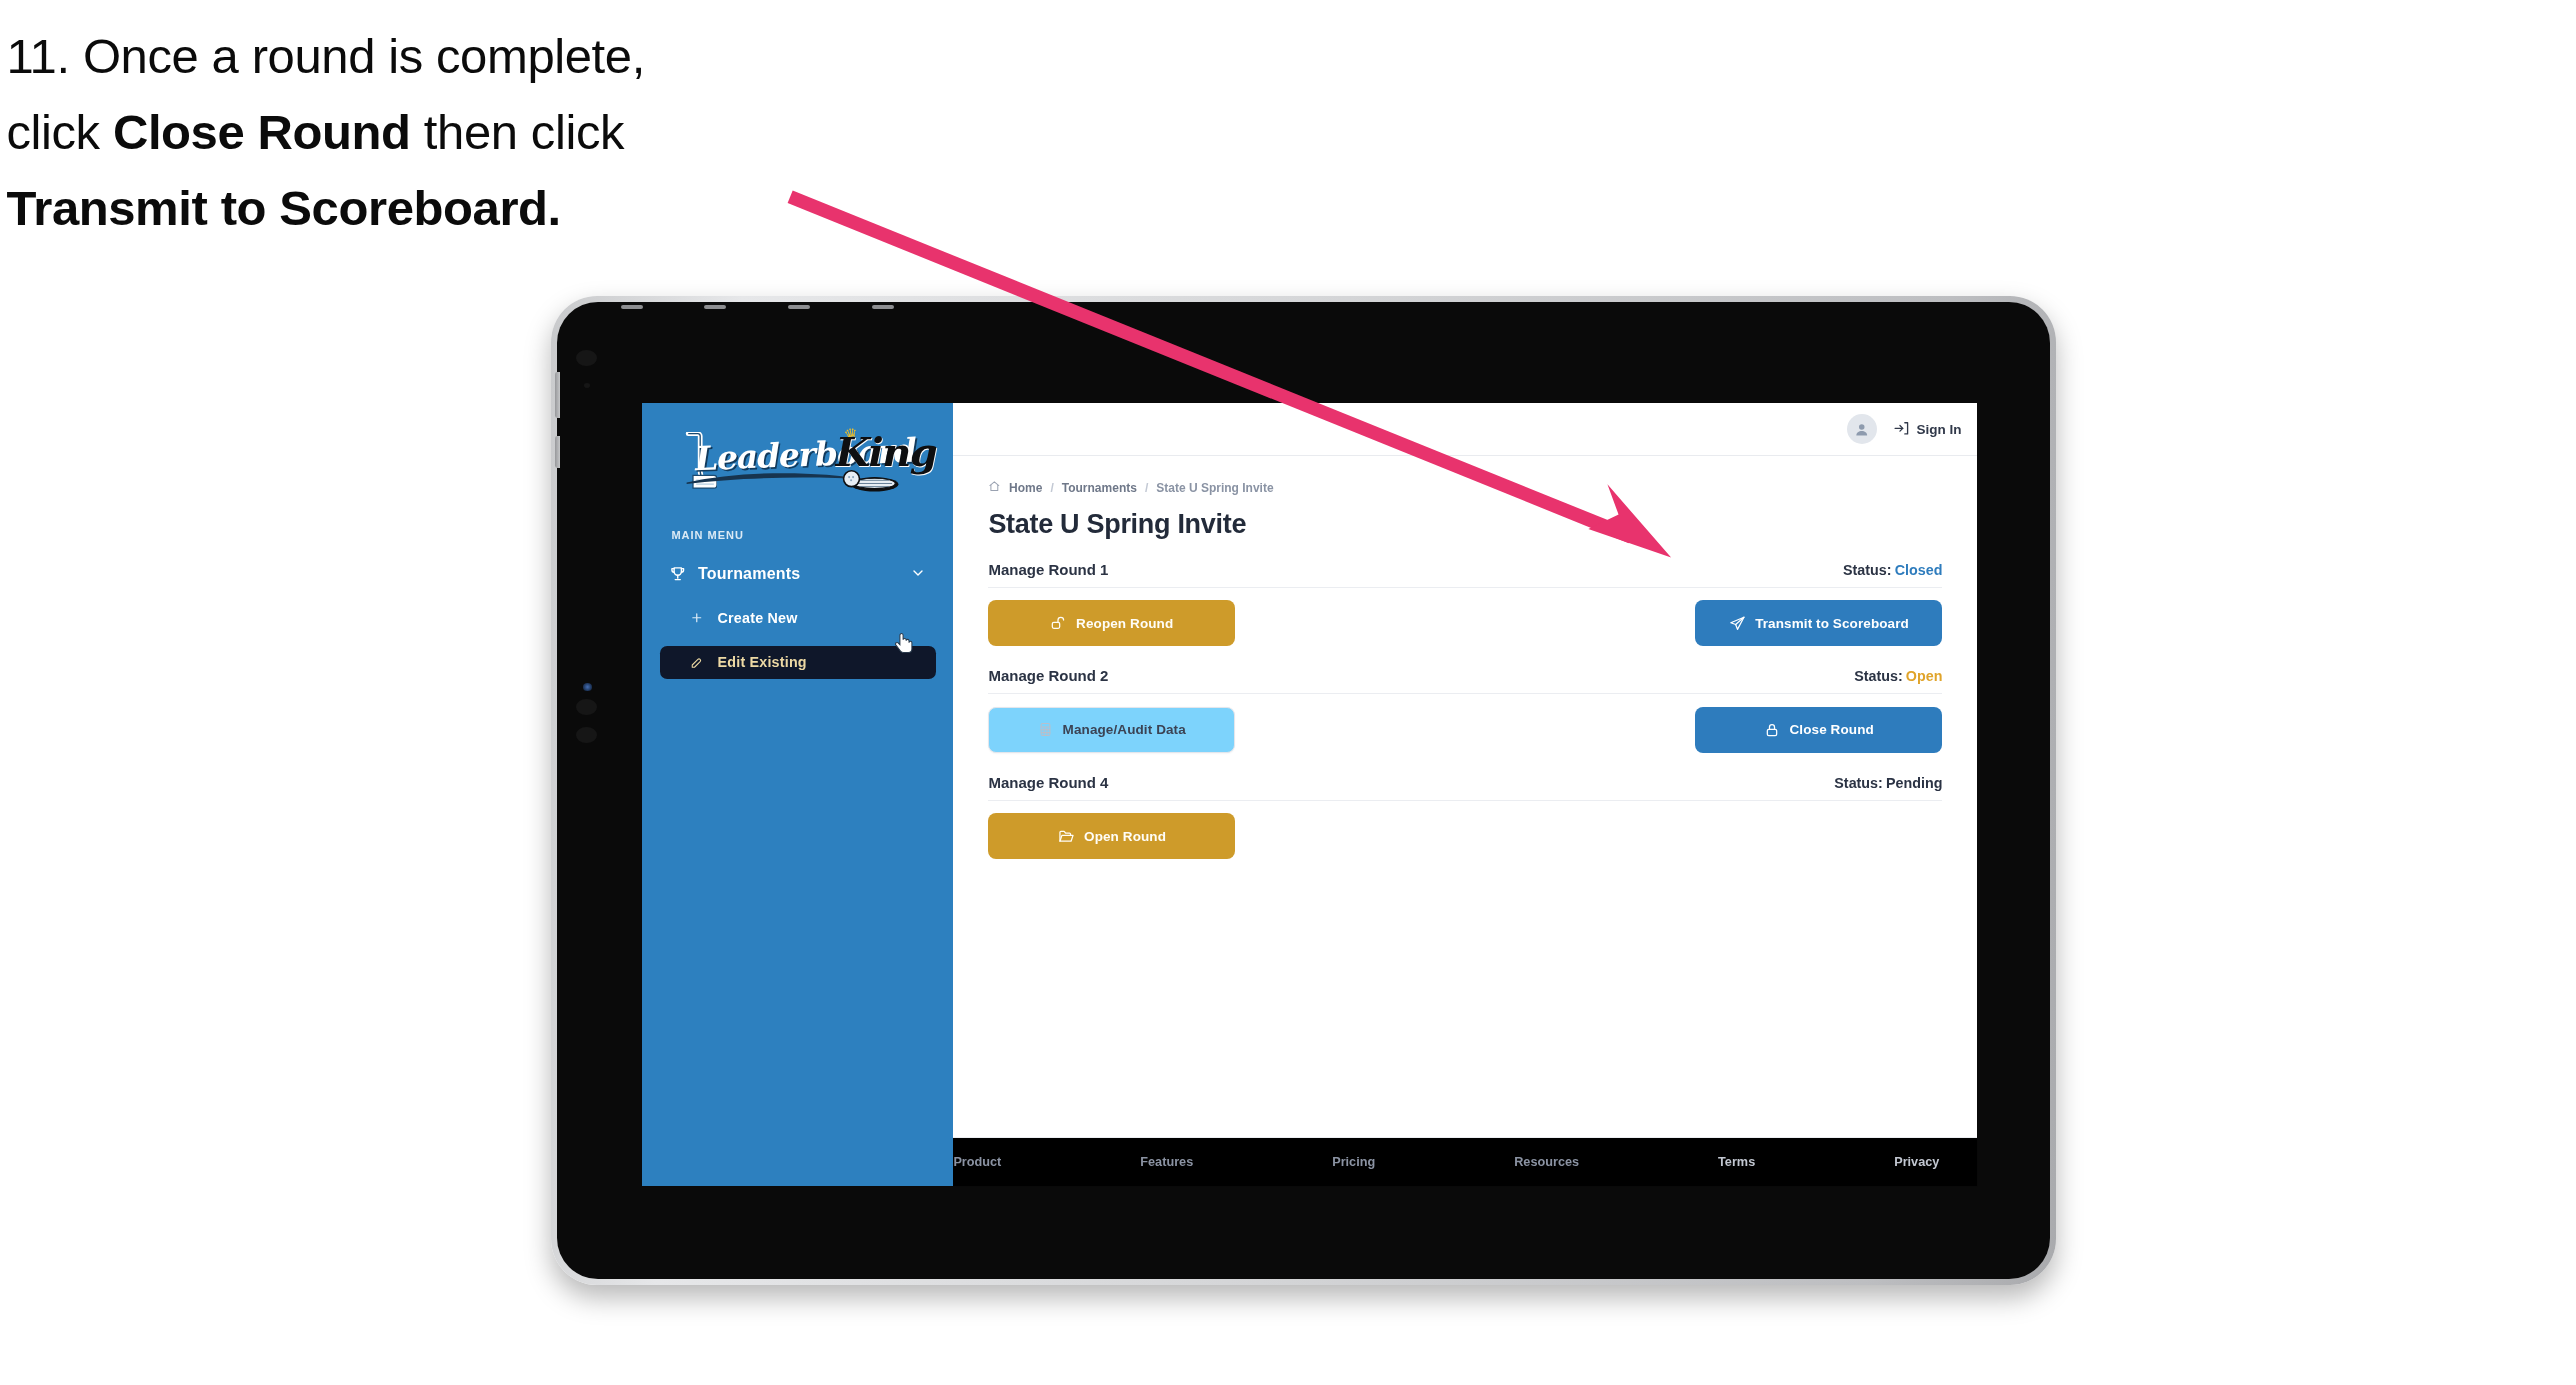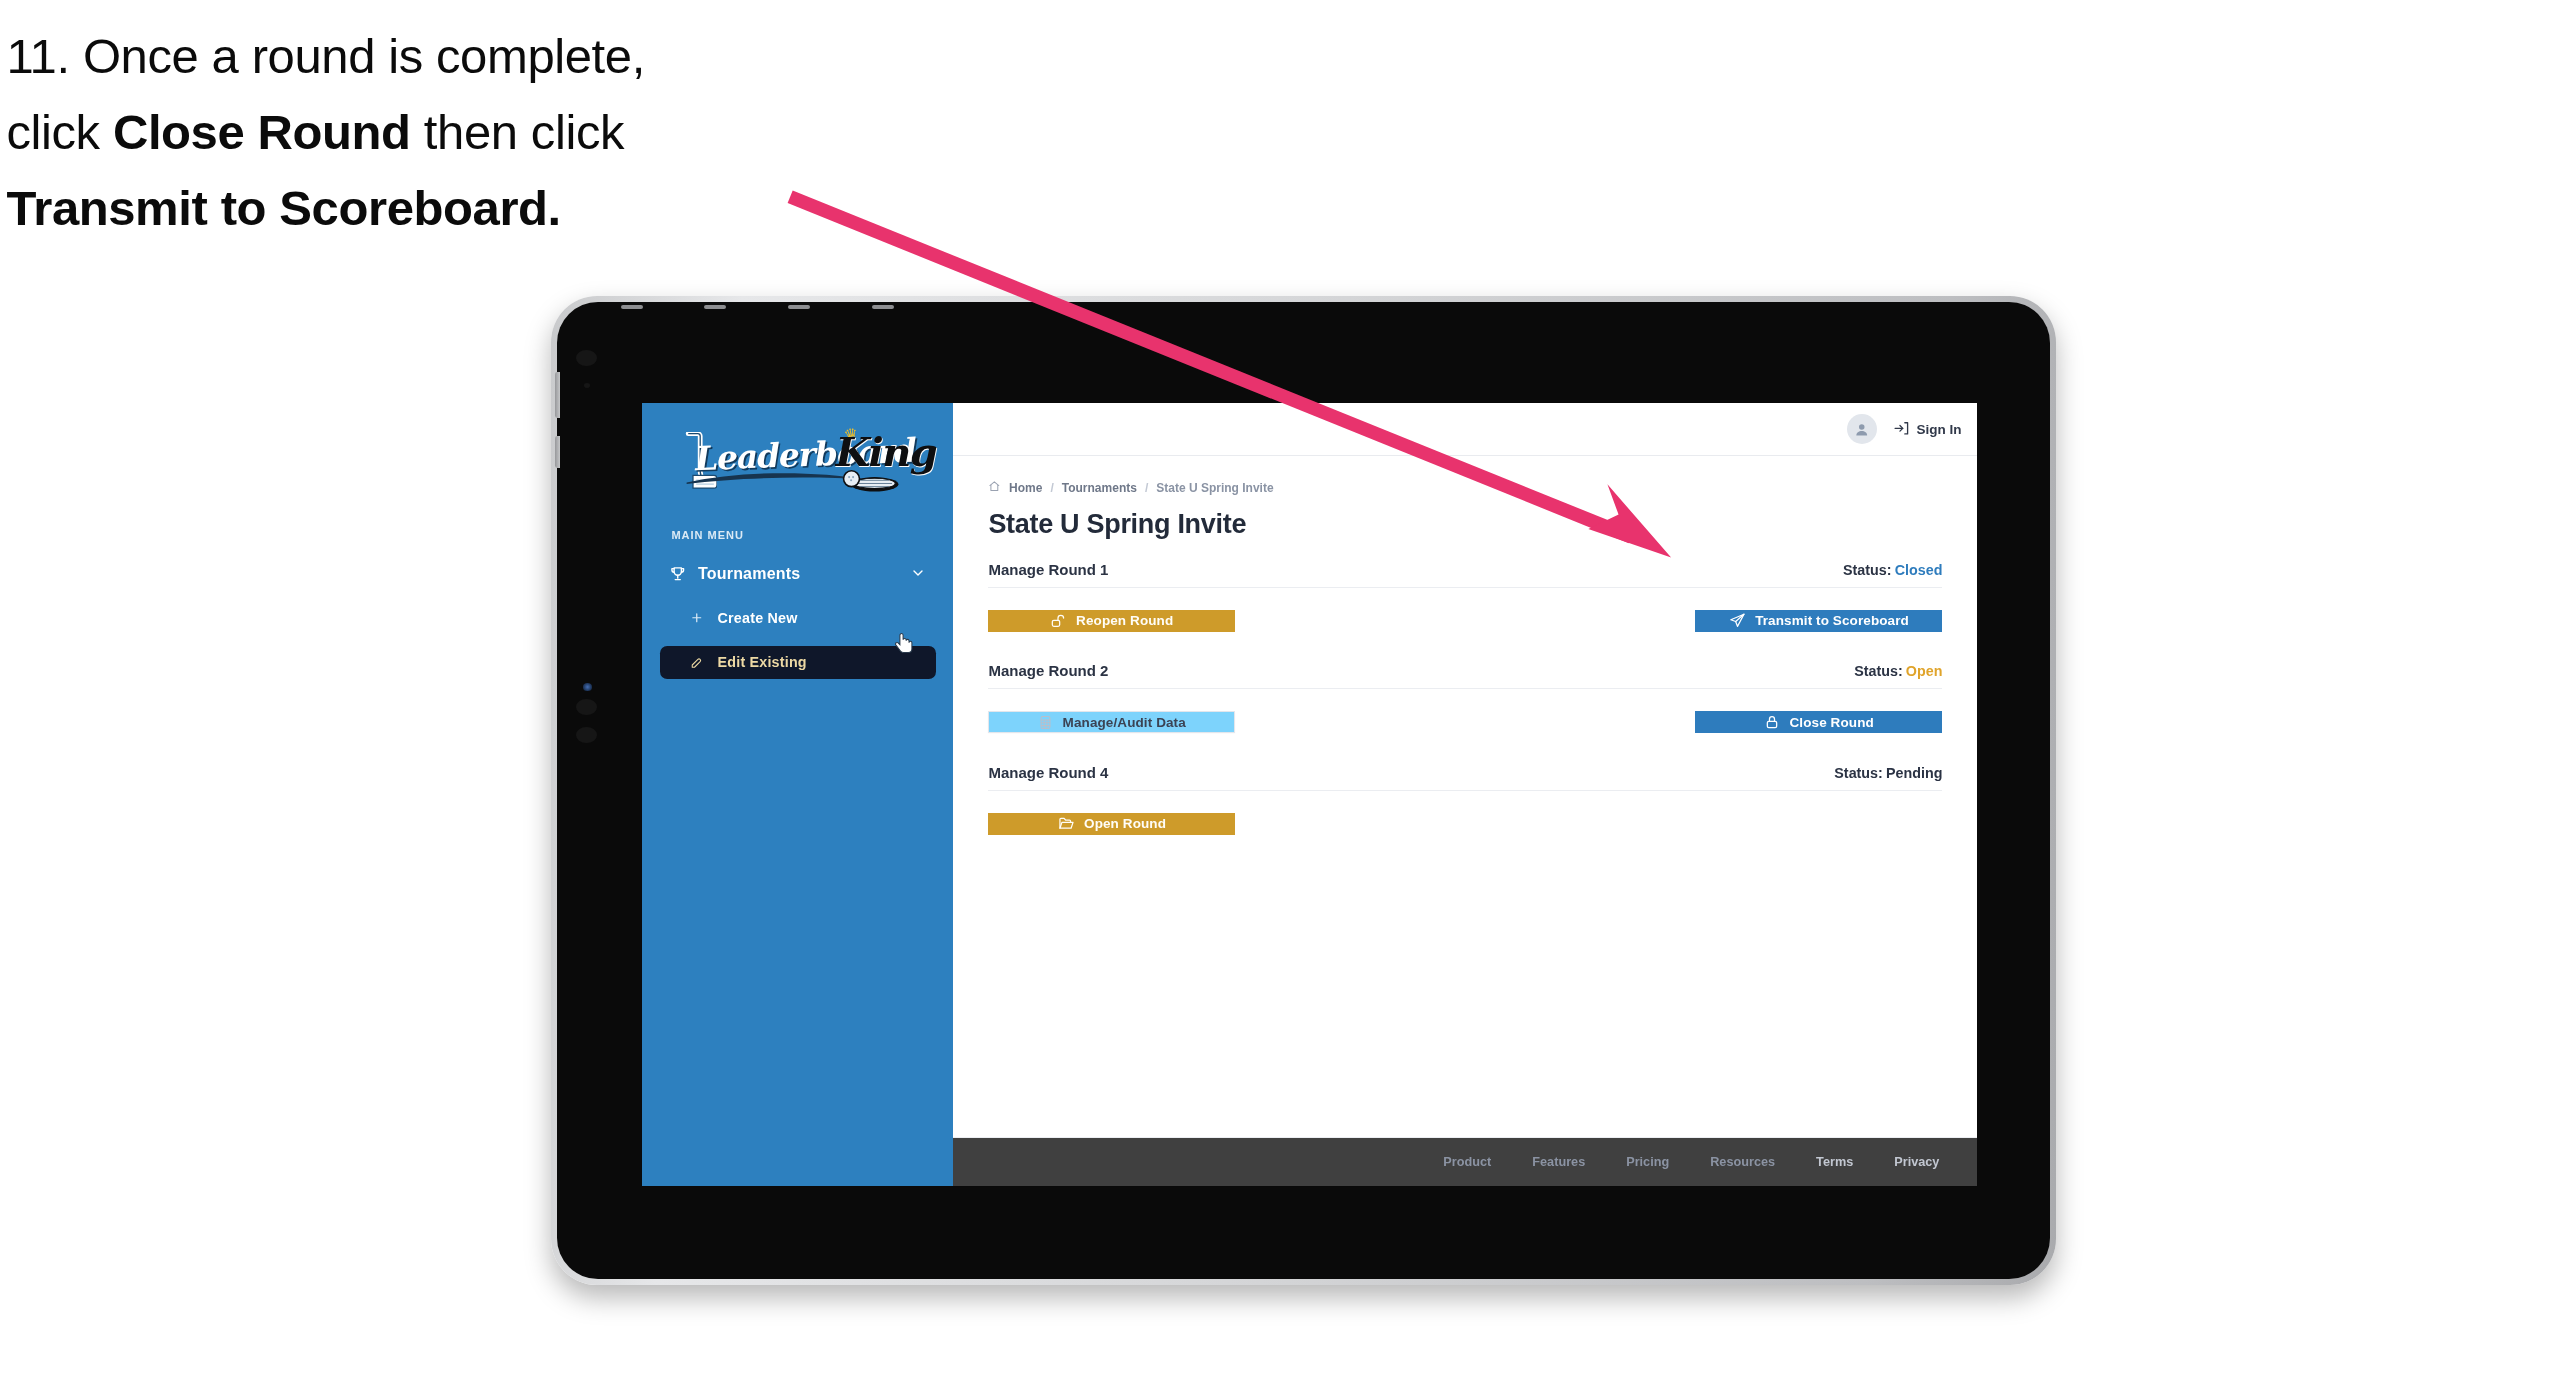--- a/index.html
+++ b/index.html
@@ -306,23 +306,23 @@
     align-items: center;
     justify-content: space-between;
     min-height: 41px;
   }
 
   .btn {
     display: inline-flex;
     align-items: center;
     justify-content: center;
     gap: 9.6px;
-    height: 22px;
+    height: 46px;
     padding: 0 24px;
-    border-radius: 0;
+    border-radius: 8px;
     font-size: 13.5px;
     font-weight: 700;
     letter-spacing: 0.1px;
     border: none;
     box-sizing: border-box;
     cursor: pointer;
     white-space: nowrap;
   }
   .btn-gold  { background: #ce9b2a; color: #fffdf7; min-width: 247px; }
   .btn-blue  { background: #2e7cbd; color: #ffffff; min-width: 247px; }
@@ -332,25 +332,25 @@
     box-shadow: 0 0.8px 1.6px rgba(16,24,40,.04);
   }
   .btn .bico { display: flex; align-items: center; }
 
   #footer {
     flex: 0 0 auto;
     border-top: 0.8px solid #eceef2;
     height: 49px;
     display: flex;
     align-items: center;
-    justify-content: flex-end;
+    justify-content: space-between;
     gap: 41px;
     padding-right: 38px;
     box-sizing: border-box;
-    background: #404040;
+    background: #000000;
   }
   .foot-link {
     font-size: 12.7px;
     font-weight: 700;
     color: #8b93a3;
   }
   .foot-link.muted { color: #c2c7d1; }
 </style>
 </head>
 <body>

